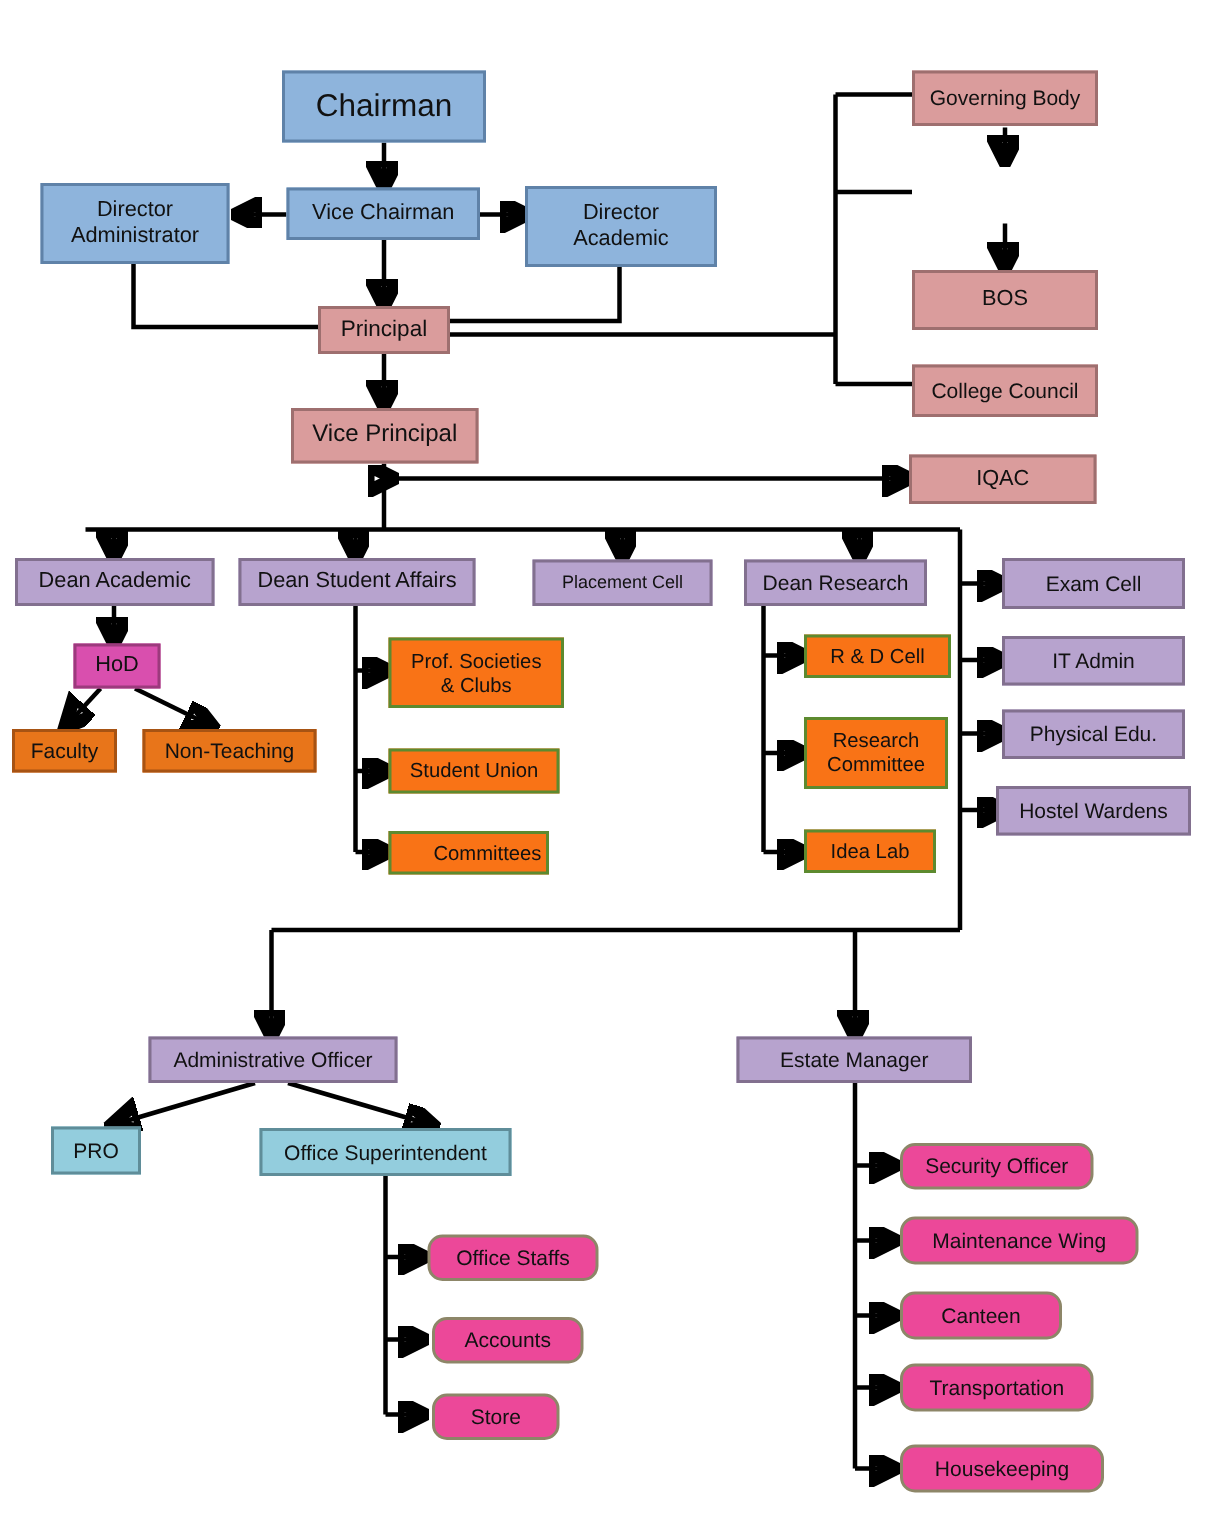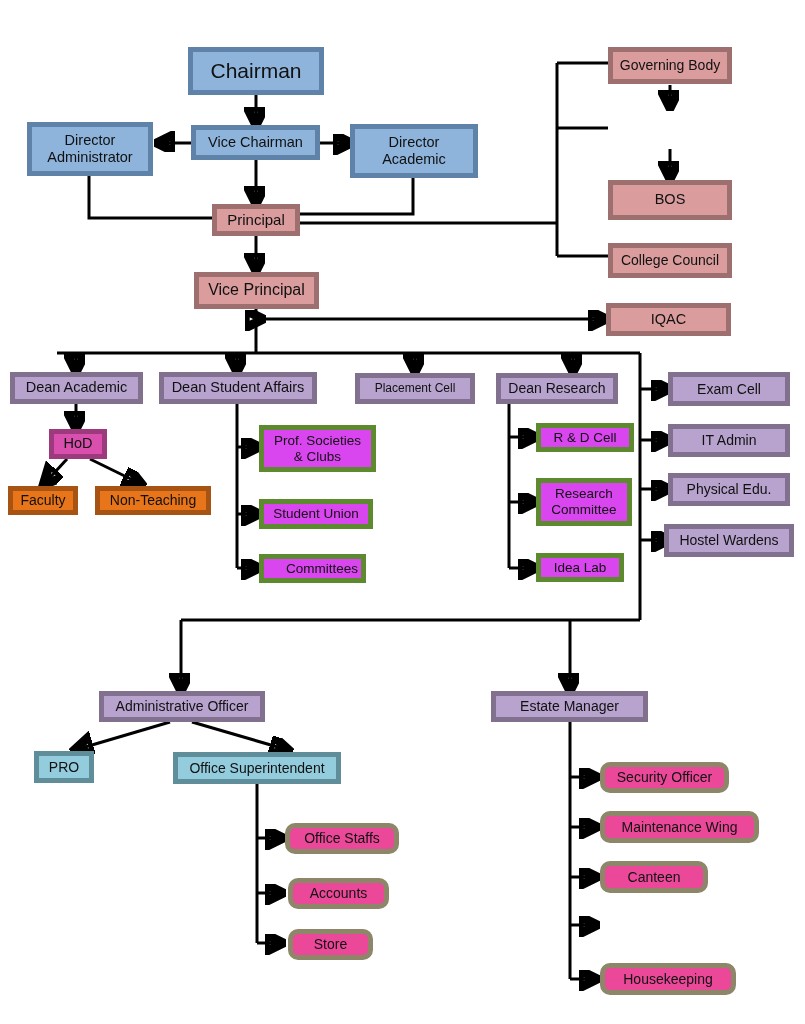--- a/index.html
+++ b/index.html
@@ -1,25 +1,25 @@
 <!DOCTYPE html>
 <html><head>
 <meta charset="utf-8">
 <style>
   html,body{margin:0;padding:0;background:#ffffff;}
   body{font-family:"Liberation Sans", sans-serif;}
   #canvas{position:relative;width:805px;height:1024px;background:#fff;overflow:hidden;}
   .node{position:absolute;box-sizing:border-box;display:flex;align-items:center;justify-content:center;
-        text-align:center;color:#111;line-height:1.18;border:5px solid #7f1d1d;}
+        text-align:center;color:#111;line-height:1.18;border:2px solid #7f1d1d;}
   .node span{display:block;padding:0 3px;white-space:pre-line;}
   
   .c-blue   {background:#8EB4DC;border-color:#5f82a8;}
   .c-rose   {background:#DA9C9C;border-color:#9e6f6f;}
   .c-purple {background:#B7A3CE;border-color:#82708f;}
-  .c-green  {background:#d946ef;border-color:#5d8a2f;}
+  .c-green  {background:#f97316;border-color:#5d8a2f;}
   .c-orange {background:#E8751A;border-color:#a75313;}
   .c-magenta{background:#D94FAE;border-color:#9c3a7d;}
   .c-cyan   {background:#93CDDD;border-color:#5f8d99;}
   .c-khaki  {background:#ec4899;border-color:#8d8668;border-radius:10px;}
   svg#wires{position:absolute;left:0;top:0;width:805px;height:1024px;pointer-events:none;}
   svg#wires path, svg#wires line{stroke:#000;stroke-width:3;fill:none;}
 </style>
 </head>
 <body>
 
@@ -258,18 +258,21 @@
   </div>
 
   <div class="node c-khaki" style="left:600px;top:811px;width:159px;height:32px;font-size:14px;">
     <span>Maintenance Wing</span>
   </div>
 
   <div class="node c-khaki" style="left:600px;top:861px;width:108px;height:32px;font-size:14px;">
     <span>Canteen</span>
   </div>
 
+  <div class="node c-khaki" style="left:600px;top:909px;width:129px;height:32px;font-size:14px;">
+    <span>Transportation</span>
+  </div>
 
   <div class="node c-khaki" style="left:600px;top:963px;width:136px;height:32px;font-size:14px;">
     <span>Housekeeping</span>
   </div>
 
 </div>
 
 </body></html>

